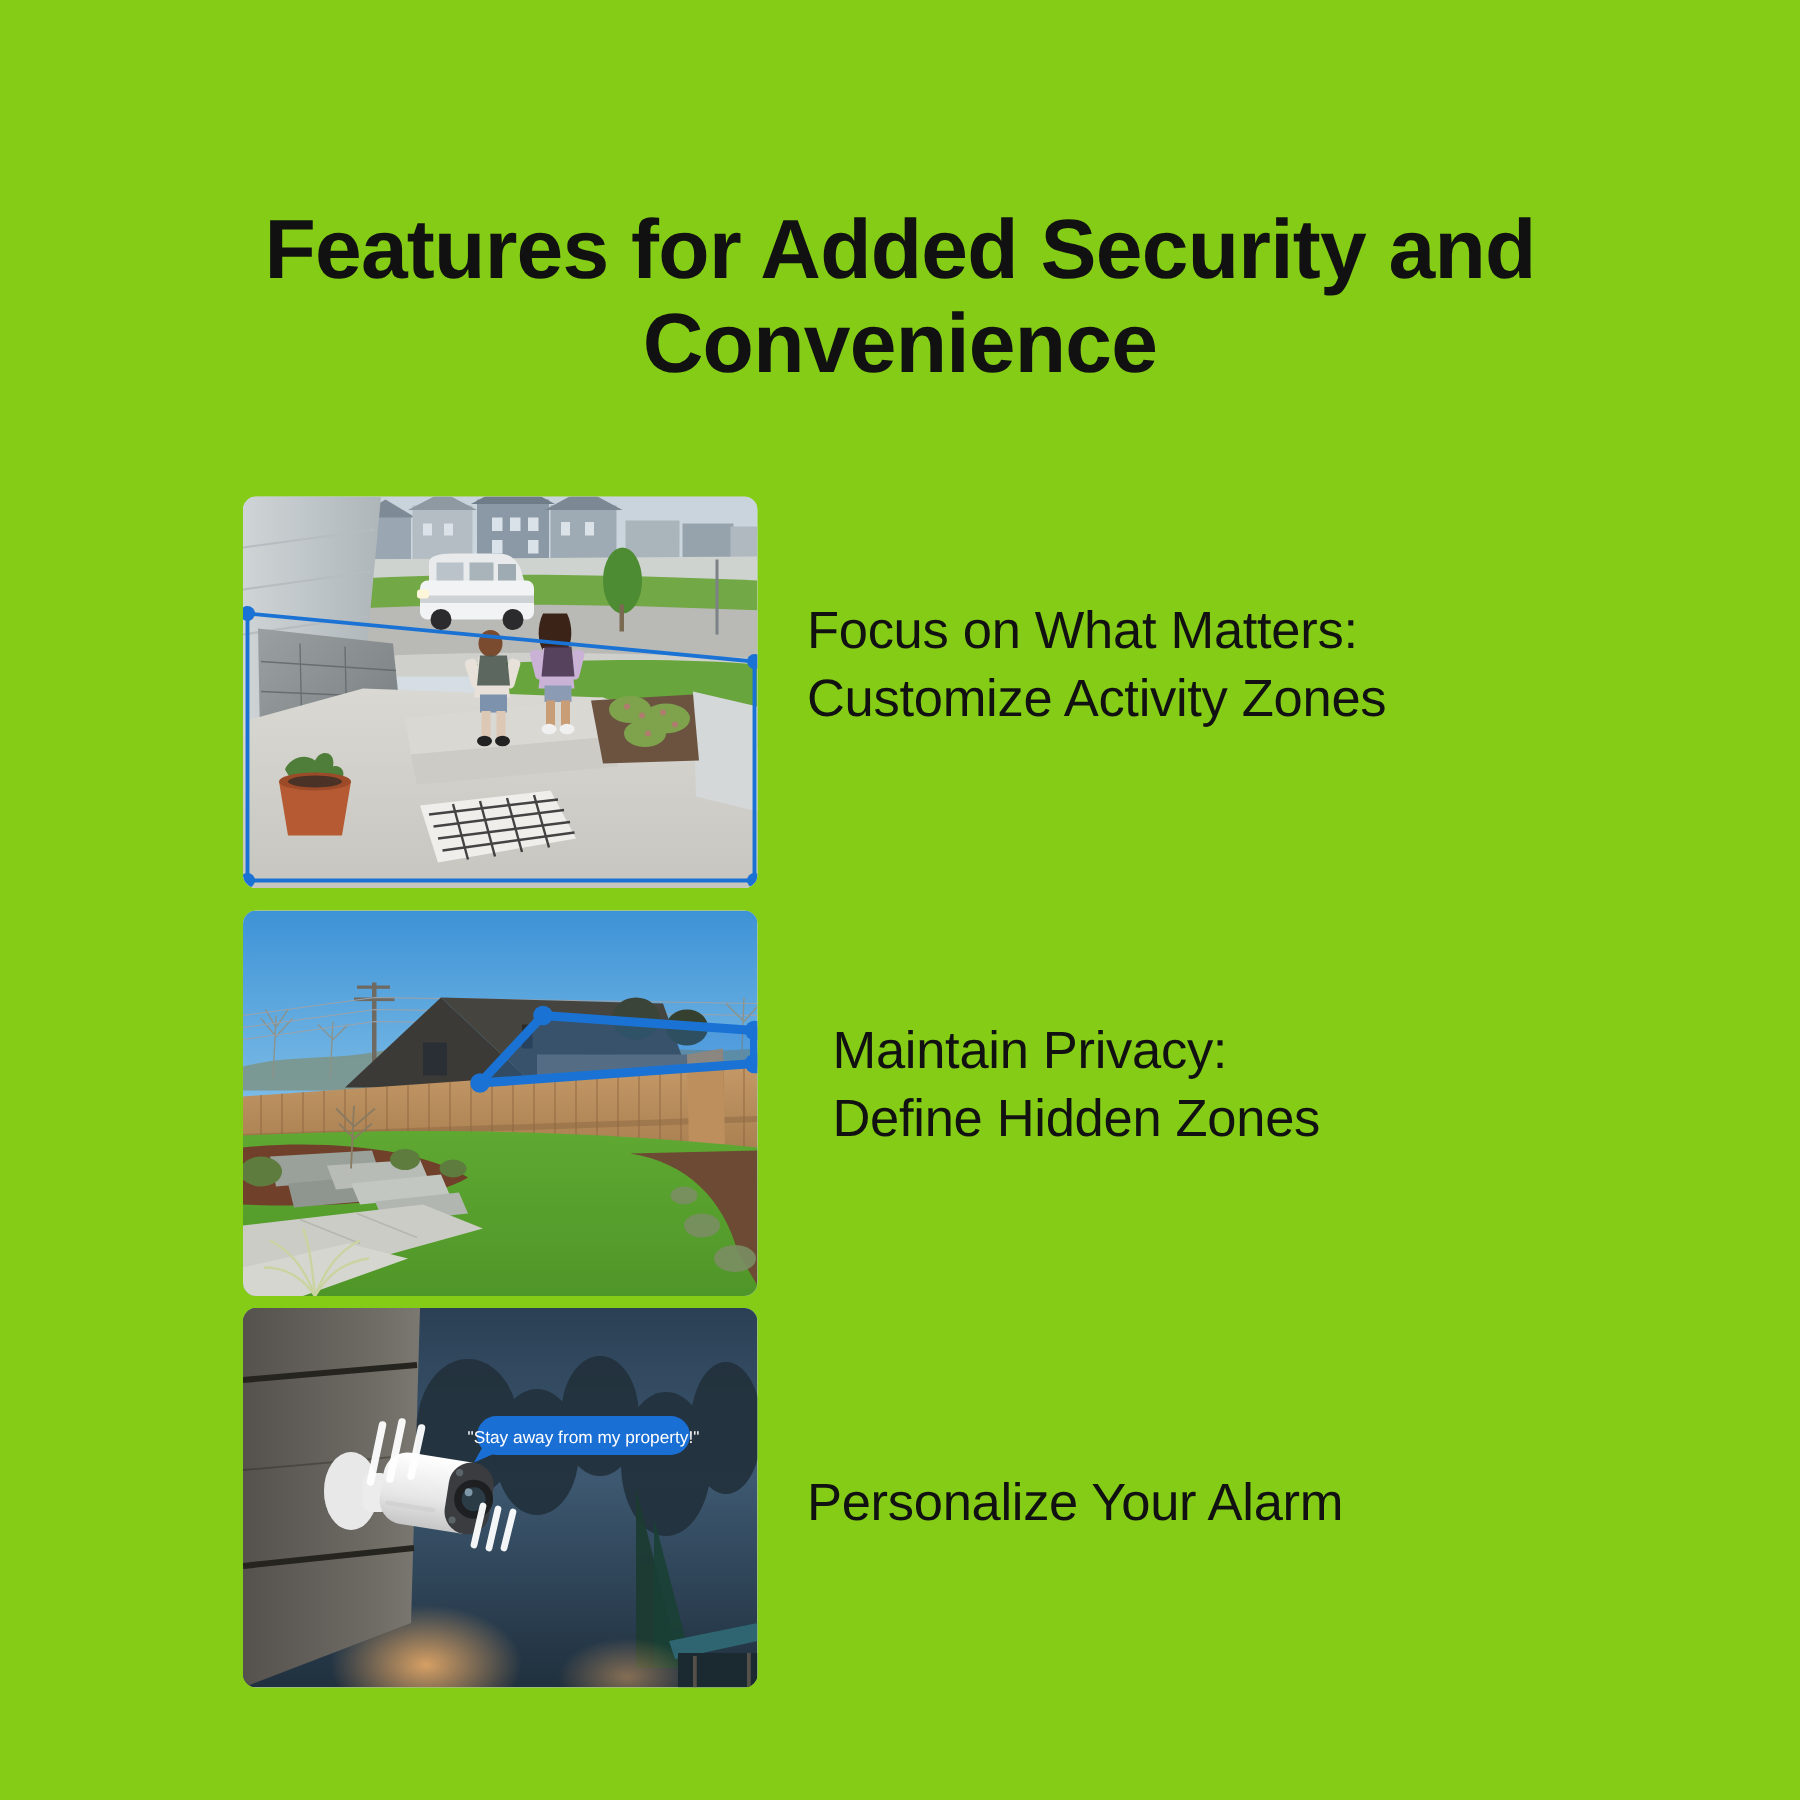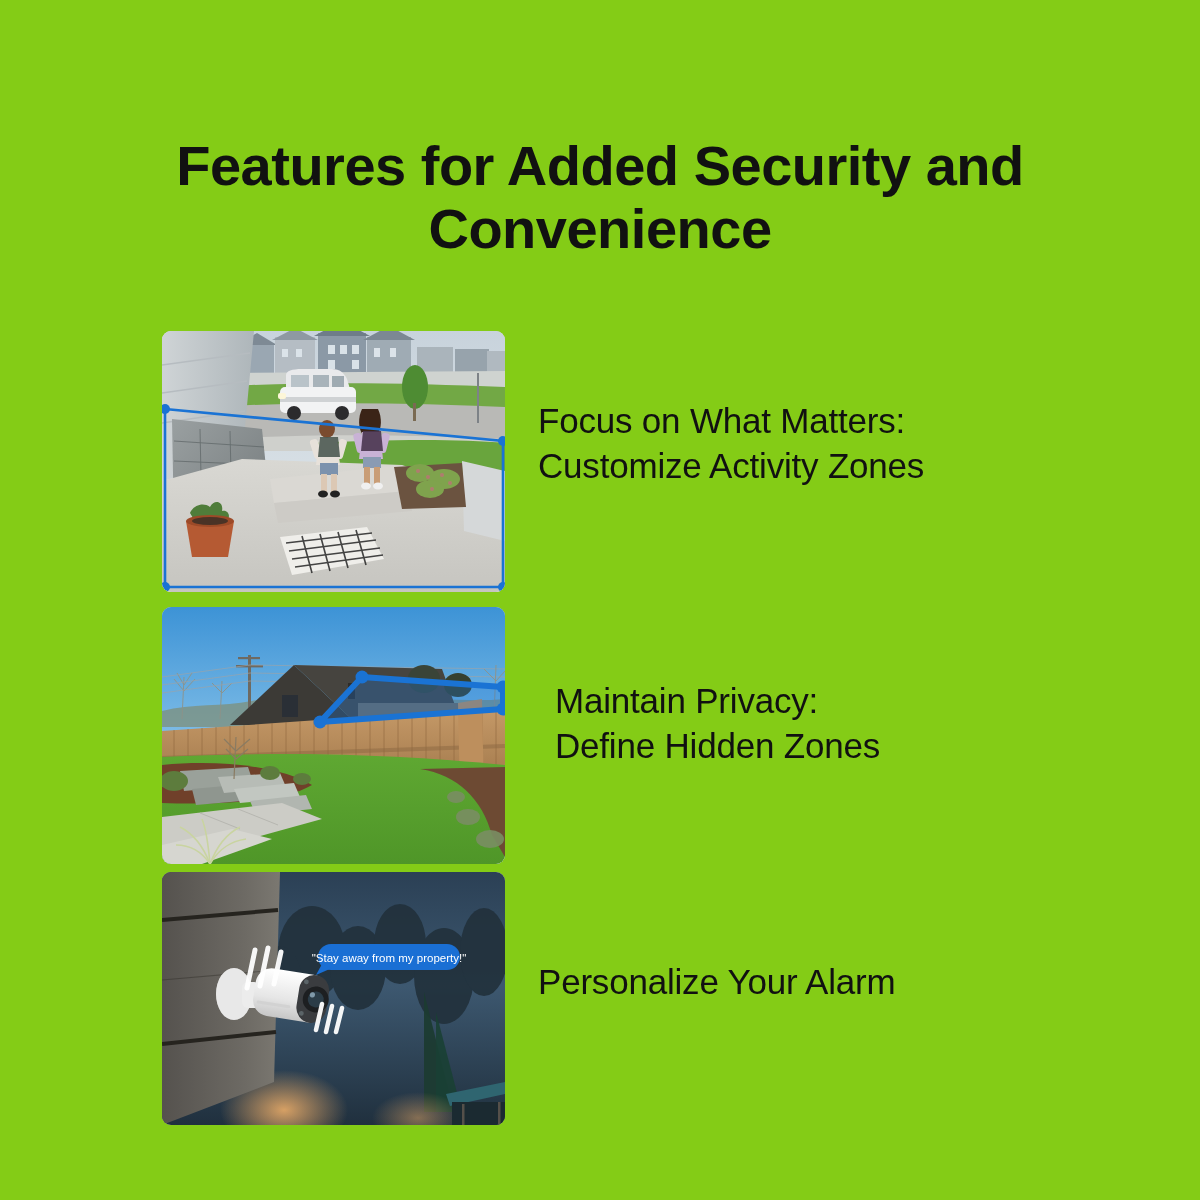--- a/index.html
+++ b/index.html
@@ -49,21 +49,21 @@
   #row-1 { top:331px; }
   #row-1 .thumb { width:343px; height:261px; }
   #row-1 .caption { left:376px; top:68px; width:560px; }
 
   #row-2 { top:607px; }
   #row-2 .thumb { width:343px; height:257px; }
   #row-2 .caption { left:393px; top:72px; width:560px; }
 
   #row-3 { top:872px; }
   #row-3 .thumb { width:343px; height:253px; }
-  #row-3 .caption { left:376px; top:88px; width:560px; }
+  #row-3 .caption { left:376px; top:108px; width:560px; }
 </style>
 </head>
 <body>
 
 <div class="page">
 
   <h1 class="title">Features for Added Security and Convenience</h1>
 
   <div class="feature" id="row-1">
 

